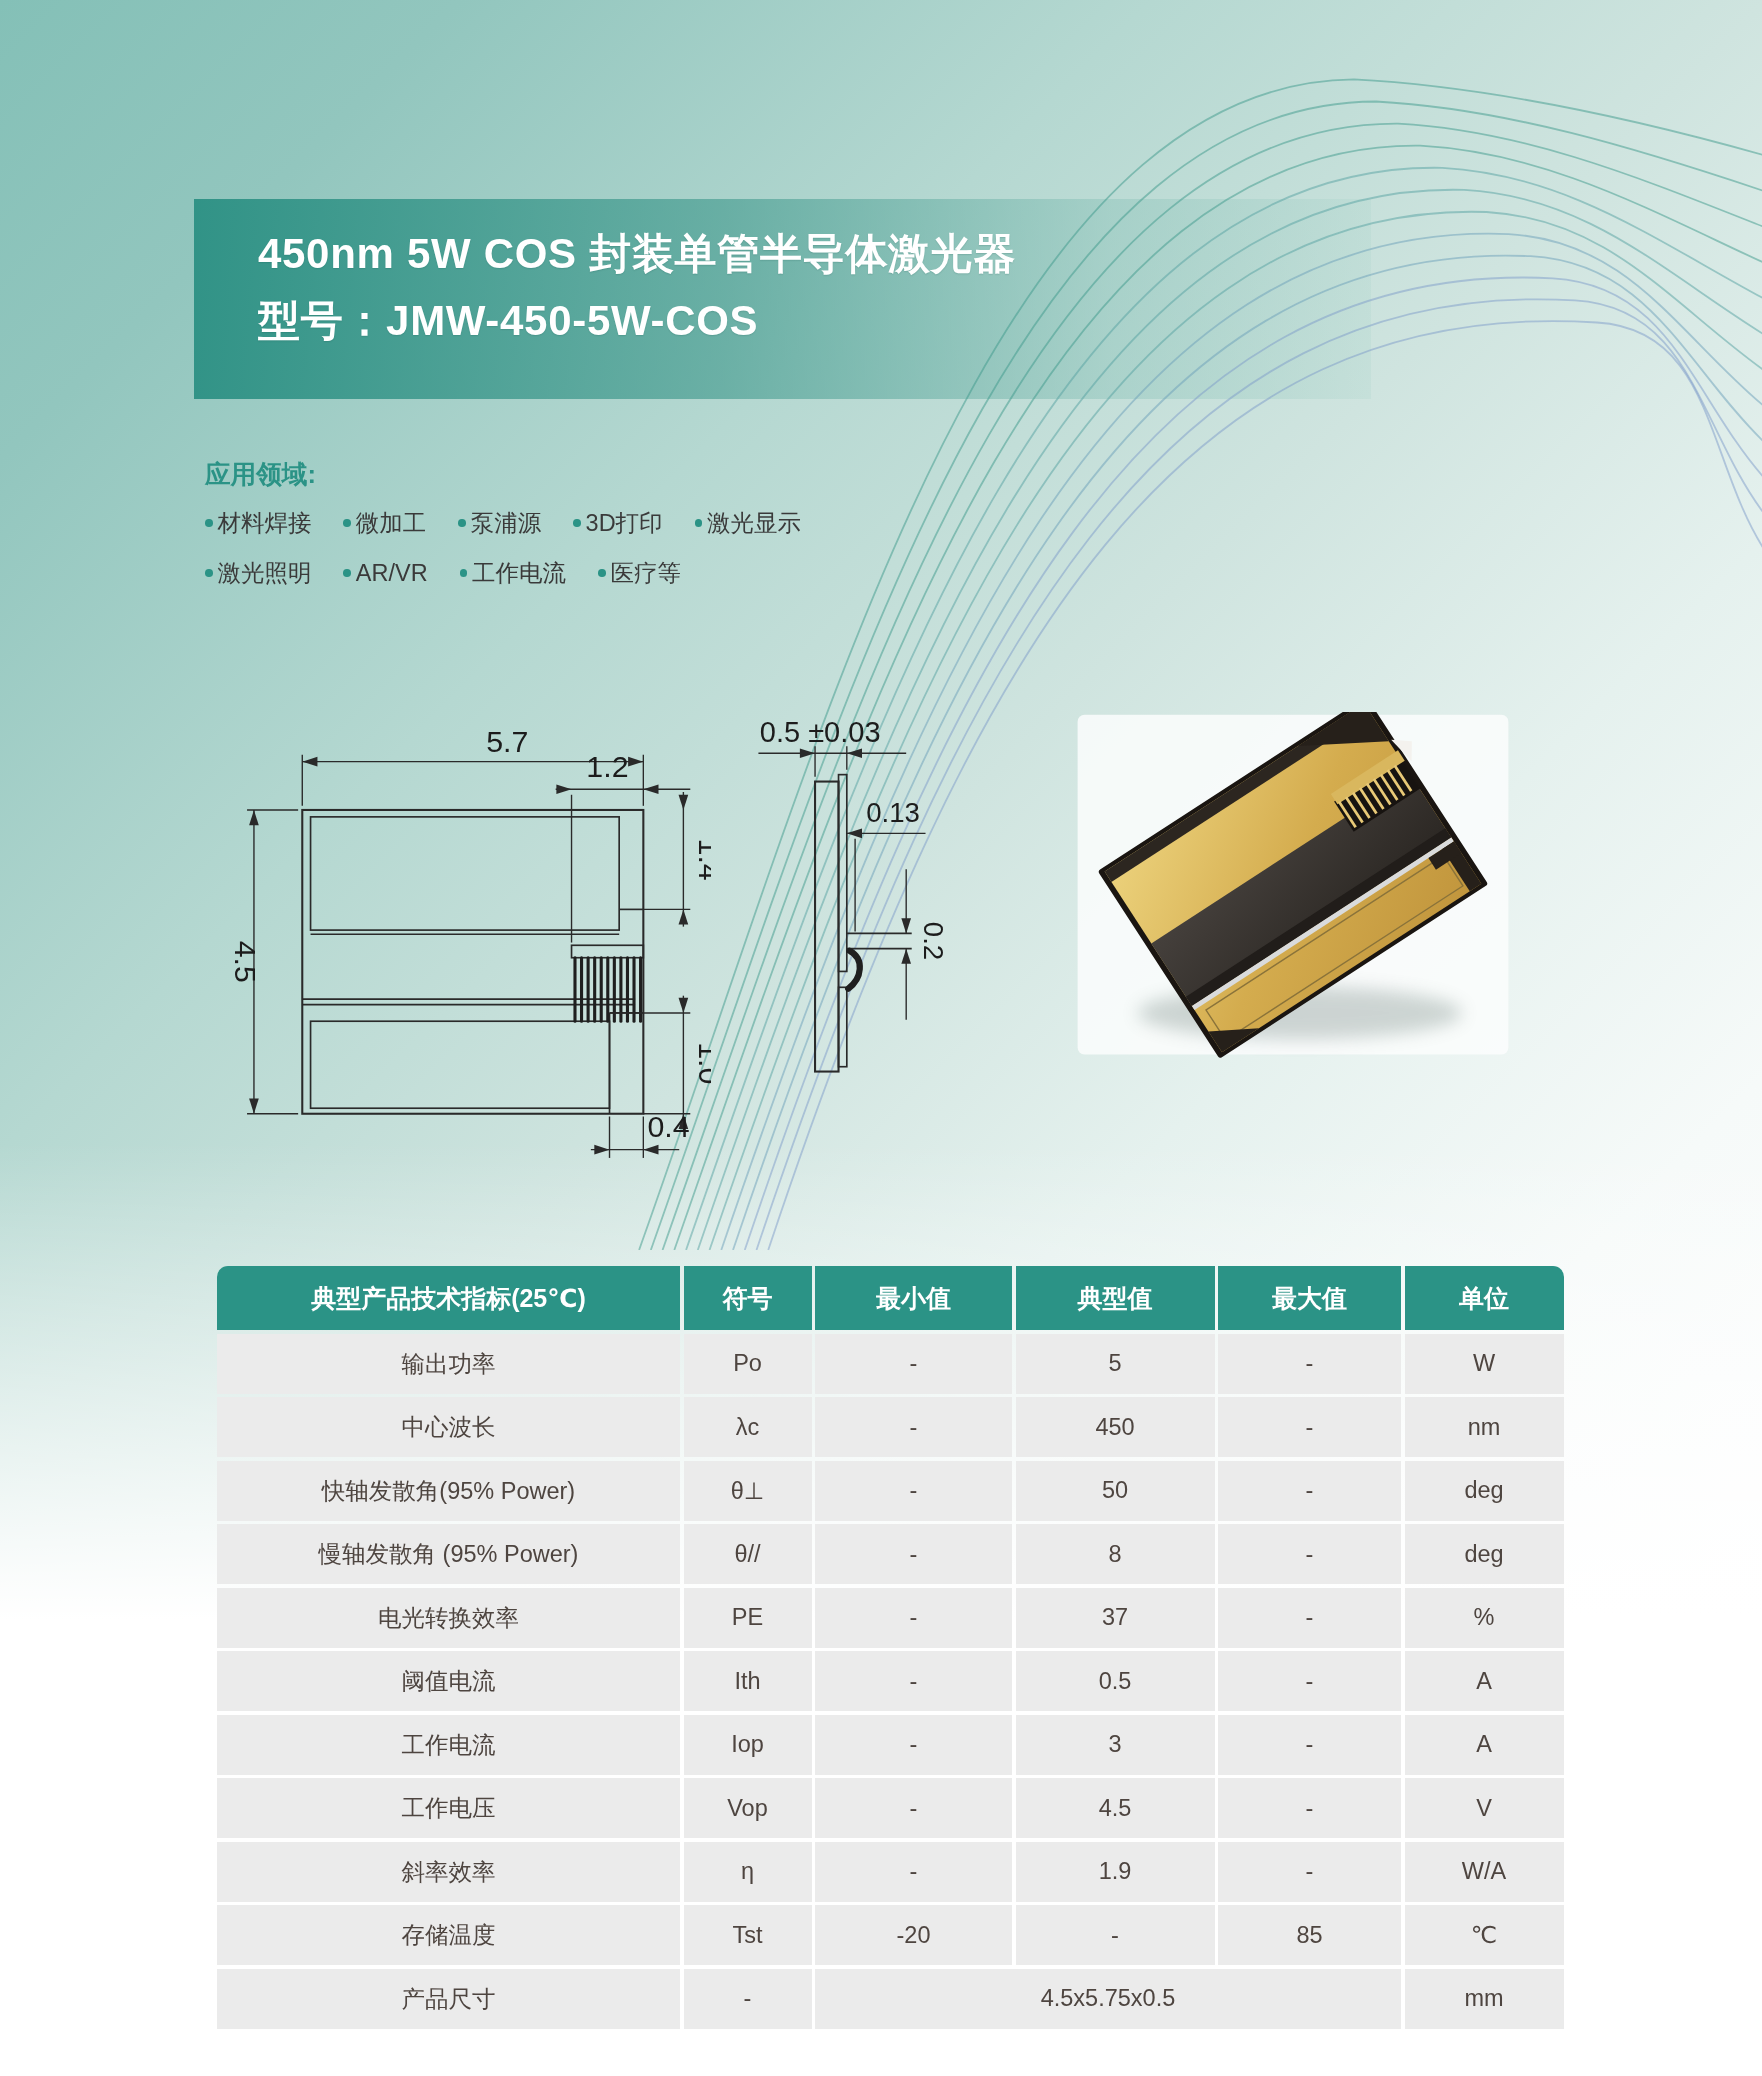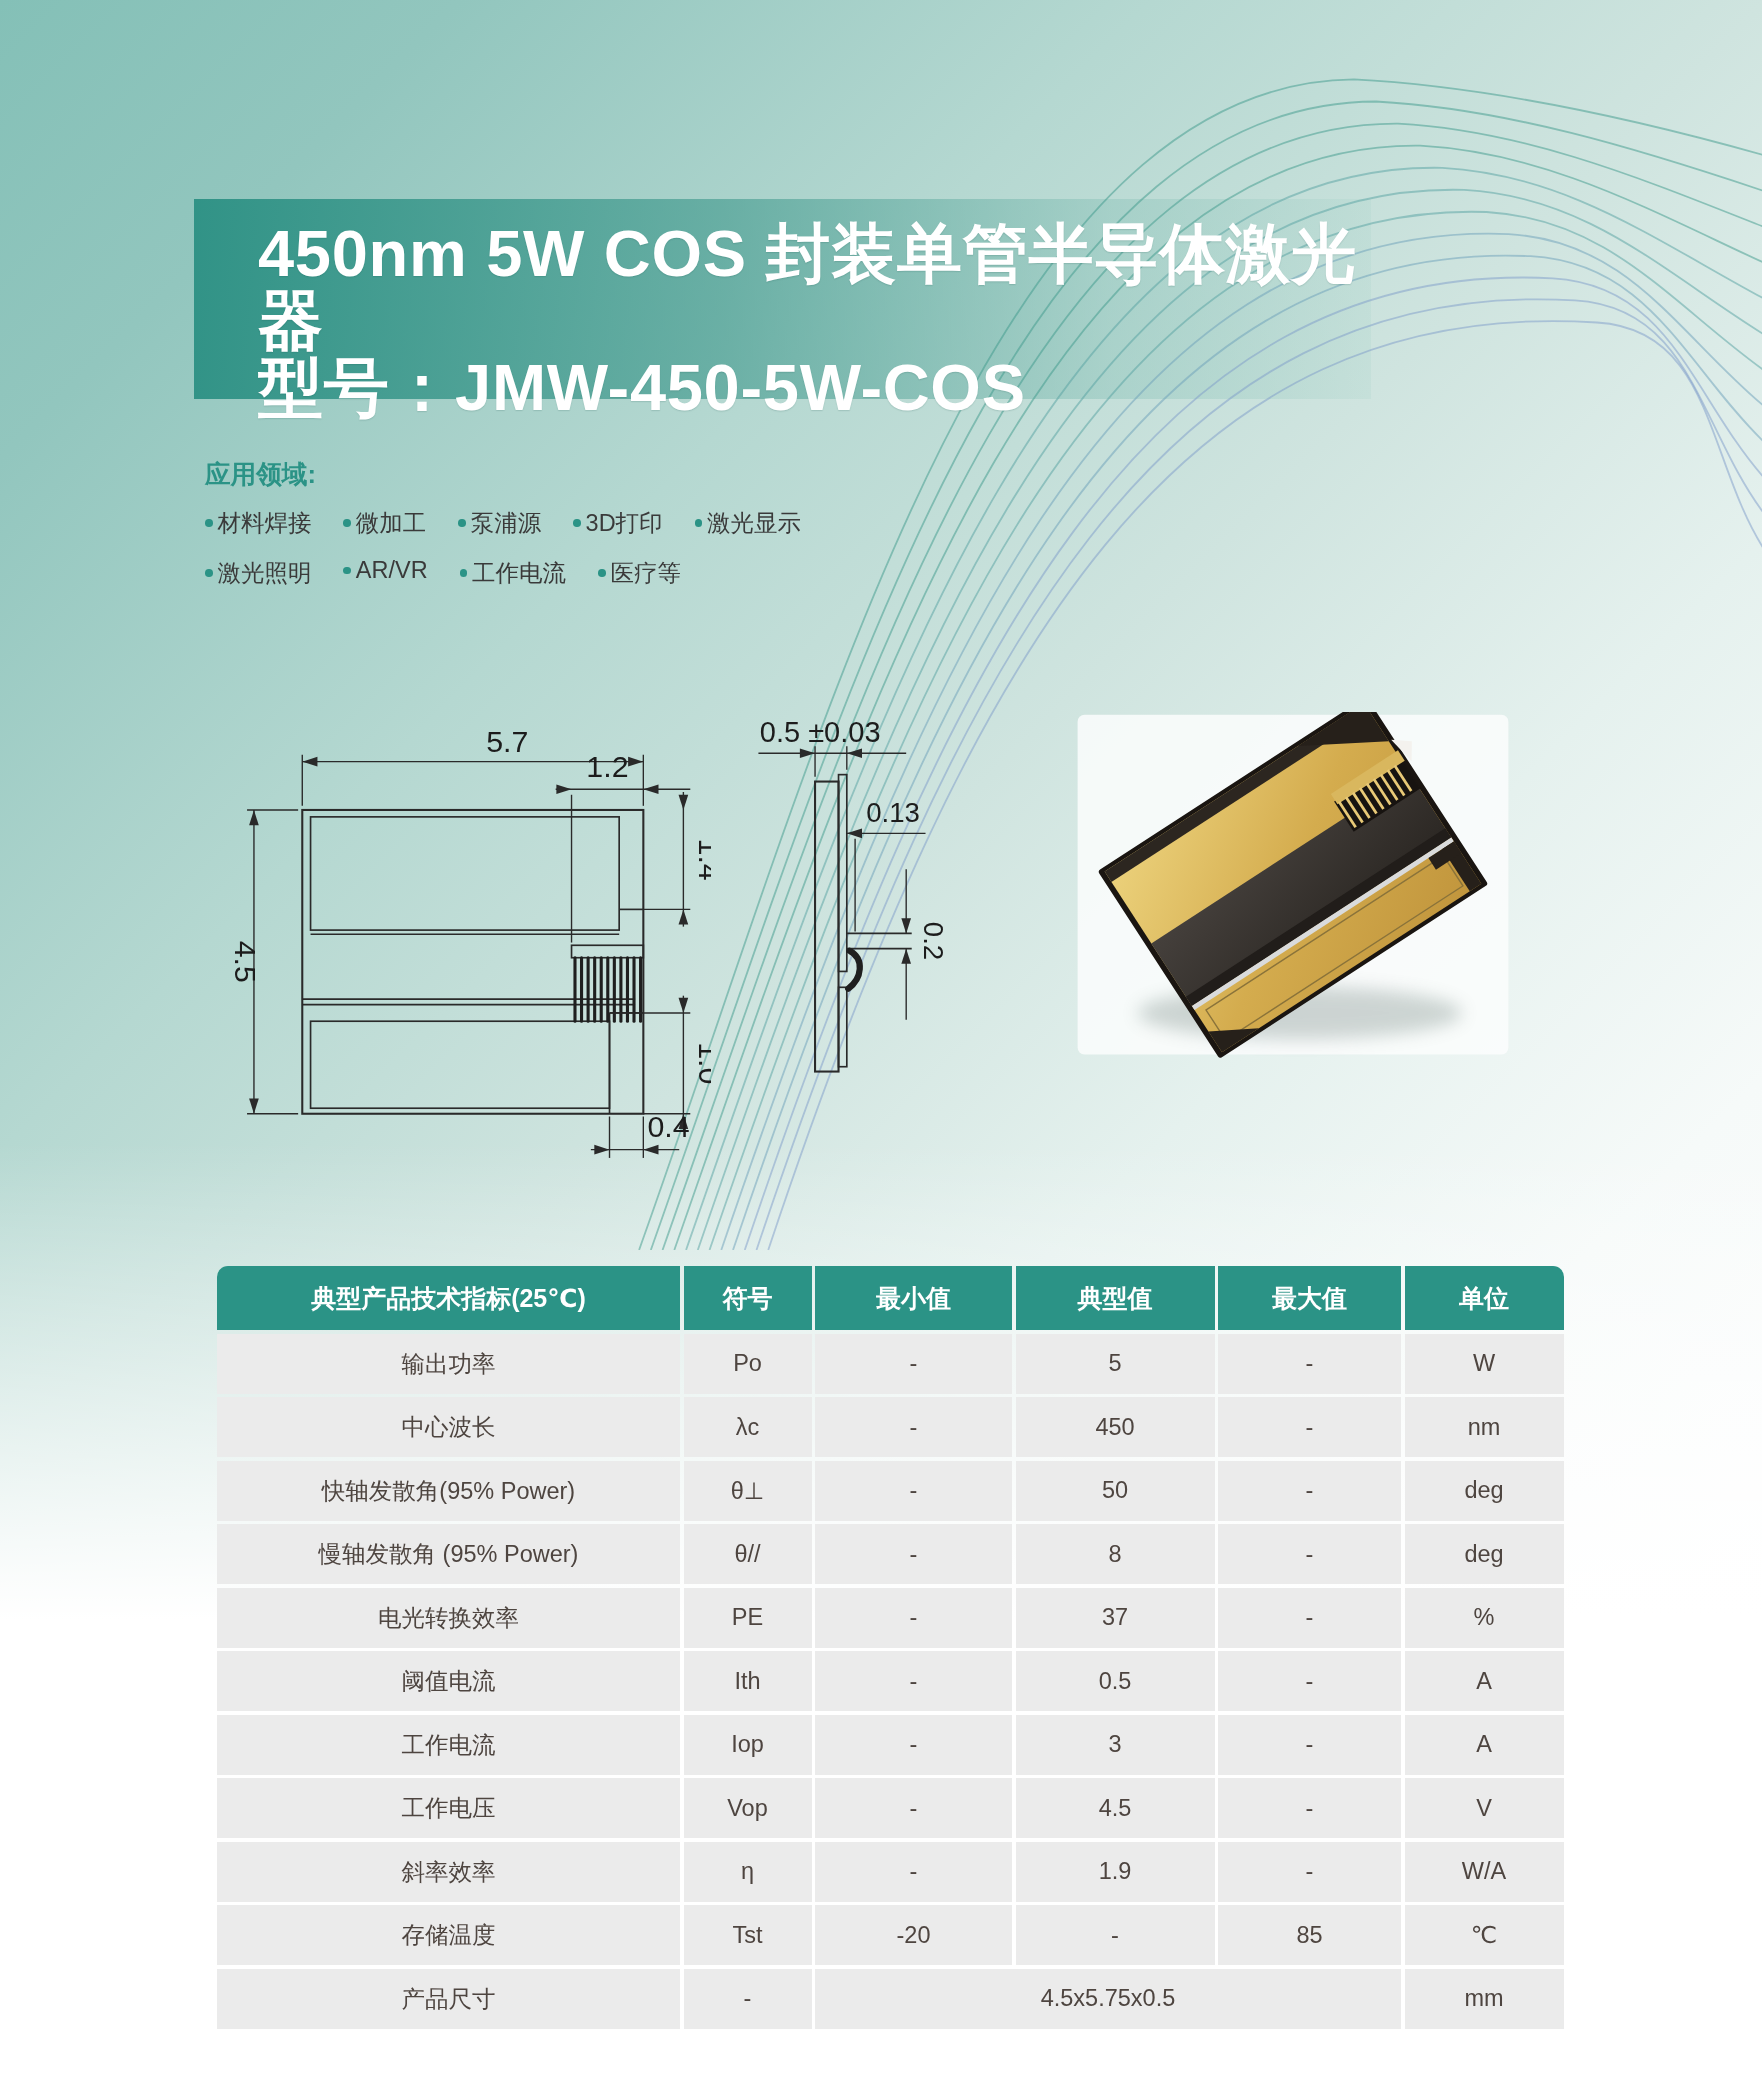--- a/index.html
+++ b/index.html
@@ -15,34 +15,34 @@
       linear-gradient(to bottom, rgba(255,255,255,0) 55%, #ffffff 78%),
       linear-gradient(135deg,#84c0b7 0%, #92c6be 12%, #b5d8d1 30%, #cfe4df 46%, #e5f1ee 60%, #f6faf9 74%, #ffffff 92%);
   }
   
   .banner{
     position:absolute;left:194px;top:199px;width:1177px;height:200px;
     background:linear-gradient(90deg, rgba(36,140,127,0.88) 0%, rgba(70,156,144,0.66) 45%, rgba(130,190,180,0.38) 78%, rgba(165,210,200,0.22) 100%);
   }
   .banner-text{
     position:absolute;left:258px;top:220px;width:1105px;
-    color:#ffffff;font-weight:bold;font-size:65px;line-height:67px;letter-spacing:0.7px;
+    color:#ffffff;font-weight:bold;font-size:42px;line-height:67px;letter-spacing:0.7px;
     text-shadow:0 0.7px 1.4px rgba(0,60,55,0.15);
   }
   
   svg.decor{position:absolute;left:0;top:0;pointer-events:none;}
   .sw{fill:none;stroke-width:2.6;opacity:0.5;}
   .sw-a{stroke:#3d9a8c;}
   .sw-b{stroke:#55a1a2;}
   .sw-c{stroke:#6b9fb9;}
   .sw-d{stroke:#7e9bca;}
   
   .apps{position:absolute;left:205px;top:459px;width:967px;}
   .apps-heading{color:var(--brand-teal);font-size:25.6px;font-weight:bold;line-height:30px;}
-  .apps-row{display:flex;align-items:flex-start;gap:32px;margin-top:18px;}
+  .apps-row{display:flex;align-items:center;gap:32px;margin-top:18px;}
   .app-item{display:flex;align-items:center;font-size:23.5px;color:#3a3a3a;}
   .dot{width:7.6px;height:7.6px;border-radius:50%;background:var(--brand-teal);margin-right:4.8px;flex:0 0 auto;}
   
   svg.tdraw{position:absolute;}
   .ln{stroke:#2a2a2a;stroke-width:3;fill:none;}
   .ln2{stroke:#2a2a2a;stroke-width:2.4;fill:none;}
   .dln{stroke:#2a2a2a;stroke-width:2;fill:none;}
   .arr{fill:#2a2a2a;}
   .dimtxt{fill:#1c1c1c;font-size:44px;font-family:"Liberation Sans","DejaVu Sans",sans-serif;}
   .wire{stroke:#1f1f1f;stroke-width:4.5;stroke-linecap:round;}

